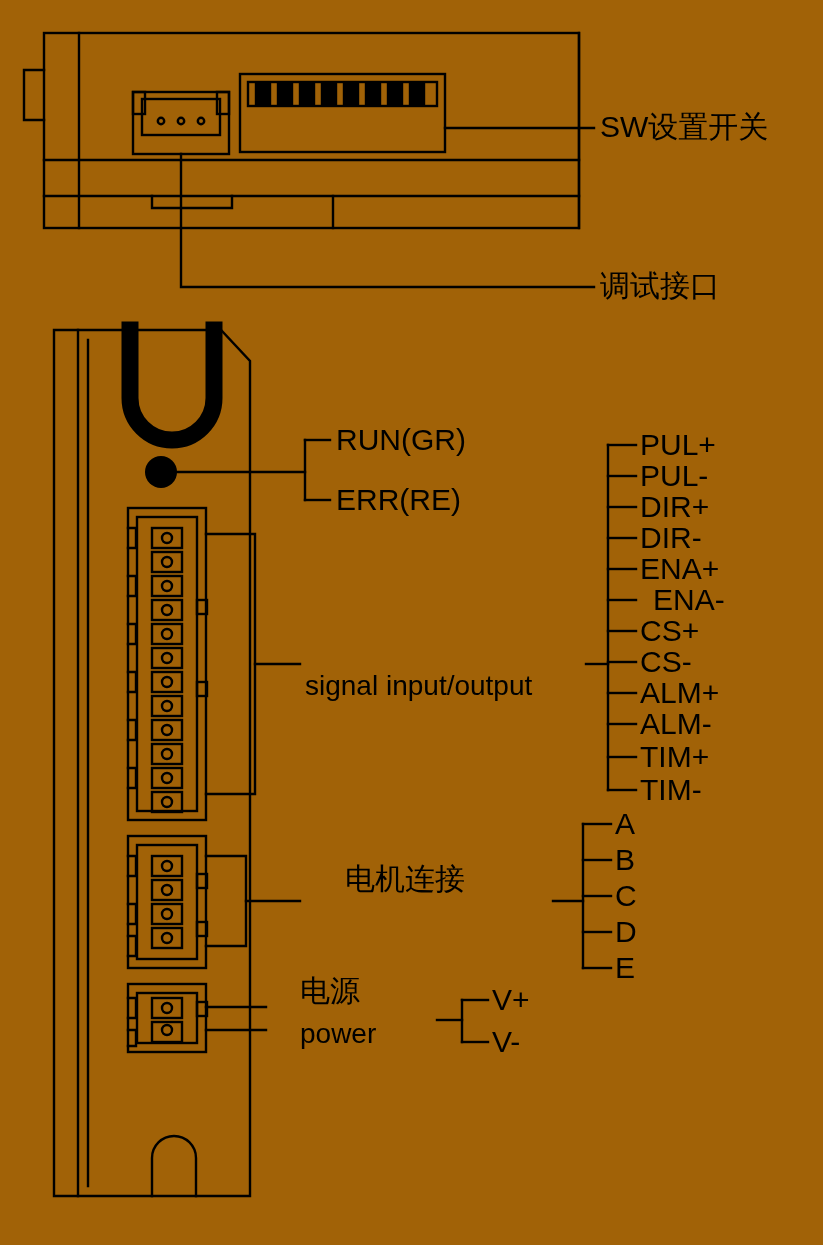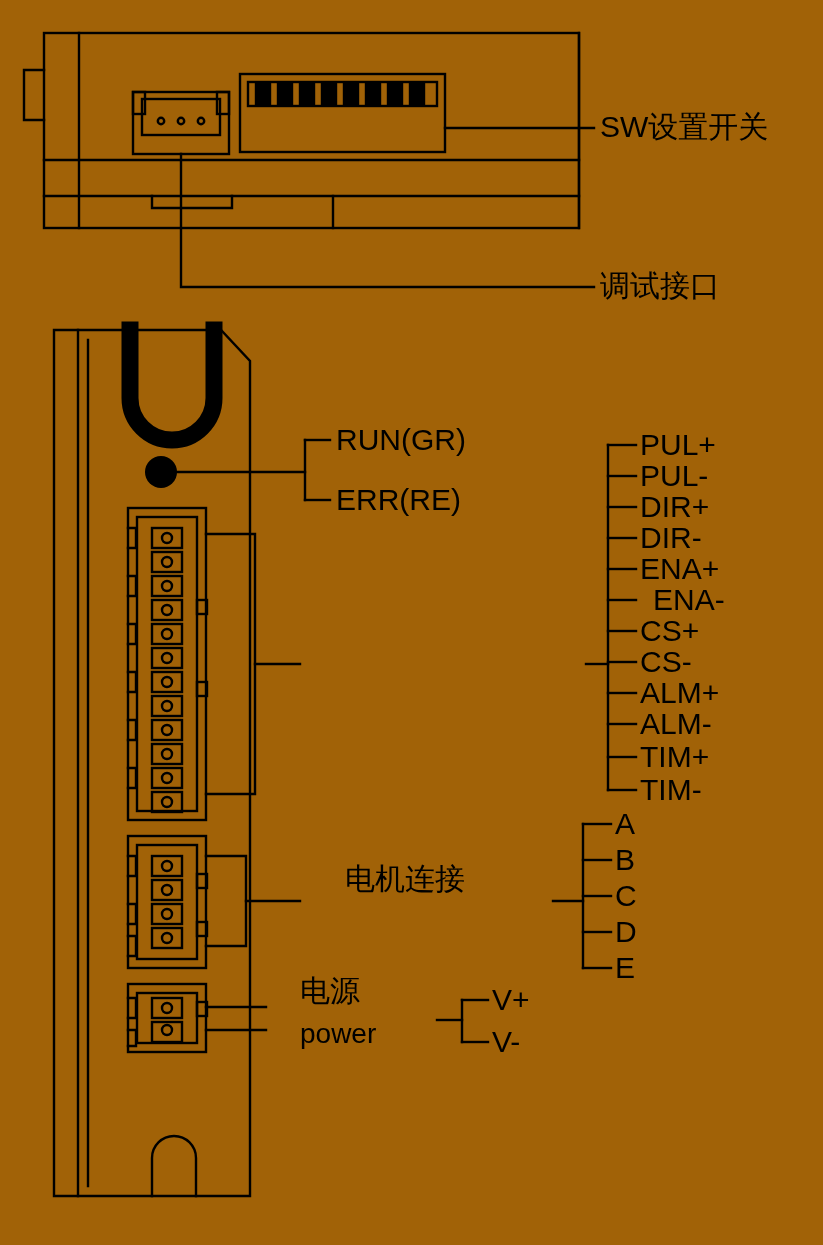--- a/index.html
+++ b/index.html
@@ -223,20 +223,21 @@
     </g>
   </svg>
 
   <div class="lbl lbl-cn" style="left:600px; top:112px;">SW设置开关</div>
 
   <div class="lbl lbl-cn" style="left:600px; top:271px;text-align:center;">调试接口</div>
 
   <div class="lbl lbl-led" style="left:336px; top:425px;">RUN(GR)</div>
   <div class="lbl lbl-led" style="left:336px; top:485px;">ERR(RE)</div>
 
+  <div class="lbl lbl-en" style="left:305px; top:672px;">signal input/output</div>
 
   <div class="lbl lbl-pin" style="left:640px; top:430px;">PUL+</div>
   <div class="lbl lbl-pin" style="left:640px; top:461px;">PUL-</div>
   <div class="lbl lbl-pin" style="left:640px; top:492px;">DIR+</div>
   <div class="lbl lbl-pin" style="left:640px; top:523px;">DIR-</div>
   <div class="lbl lbl-pin" style="left:640px; top:554px;">ENA+</div>
   <div class="lbl lbl-pin" style="left:605px; top:585px;margin-left:48px;">ENA-</div>
   <div class="lbl lbl-pin" style="left:640px; top:616px;">CS+</div>
   <div class="lbl lbl-pin" style="left:640px; top:647px;">CS-</div>
   <div class="lbl lbl-pin" style="left:640px; top:678px;">ALM+</div>

